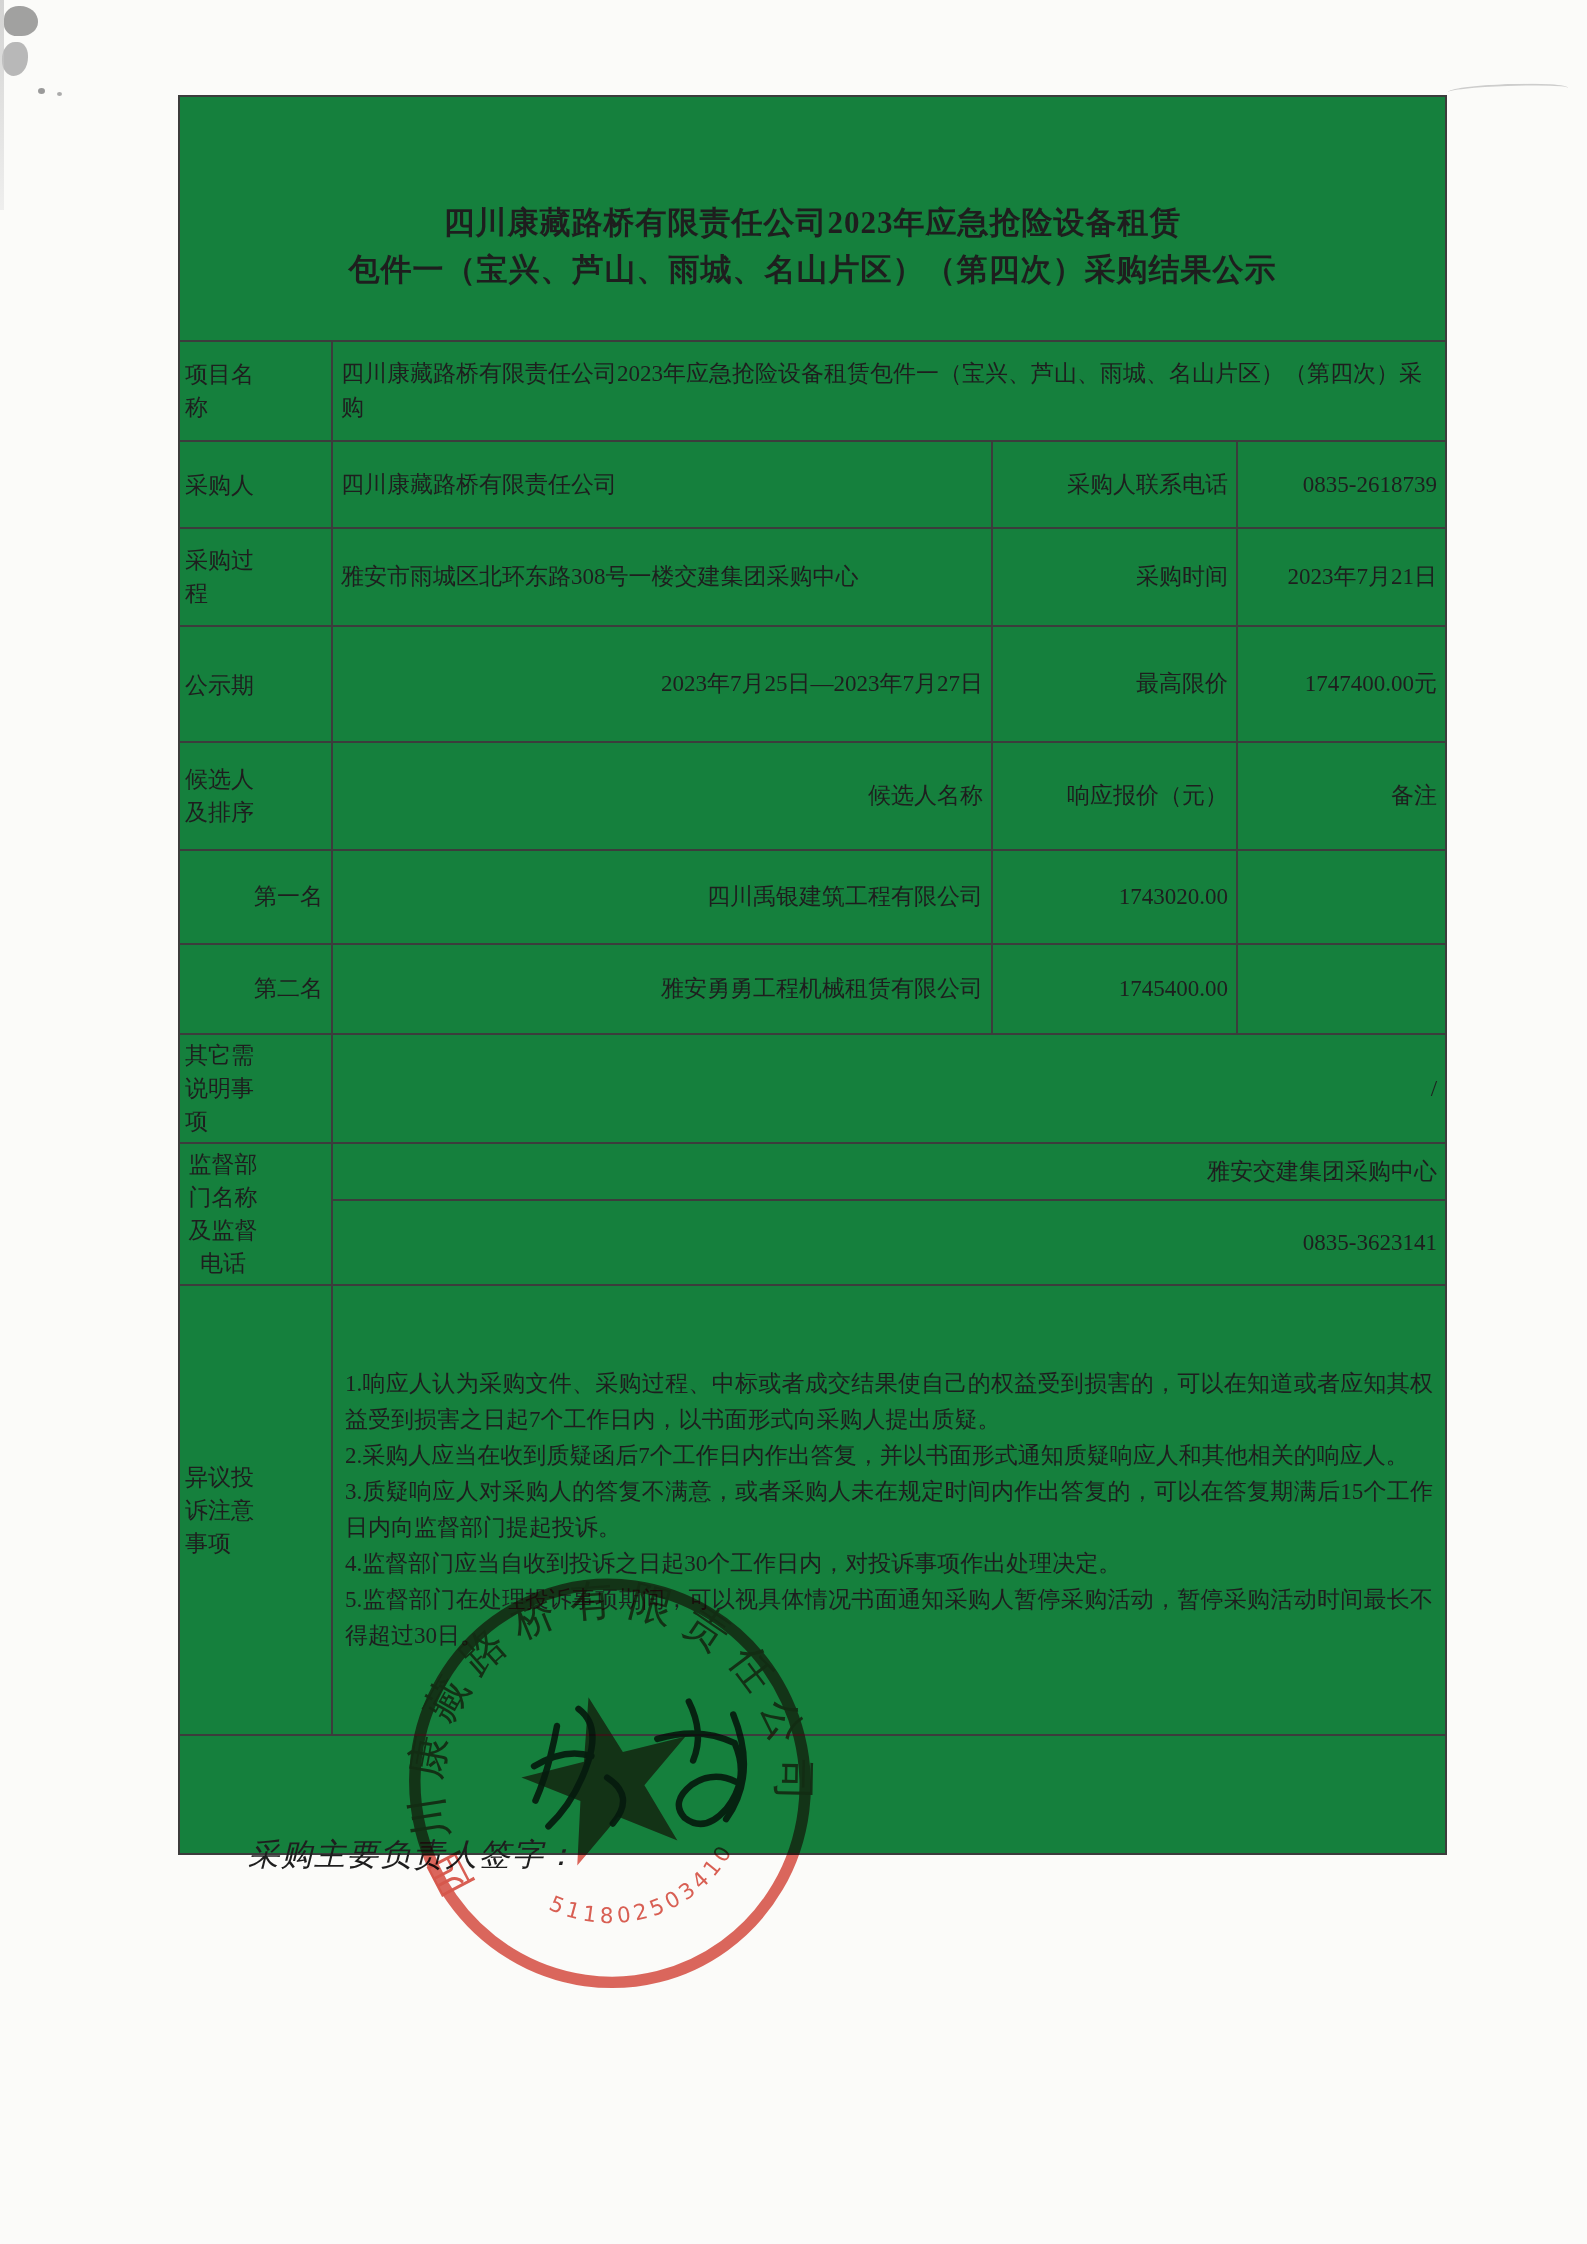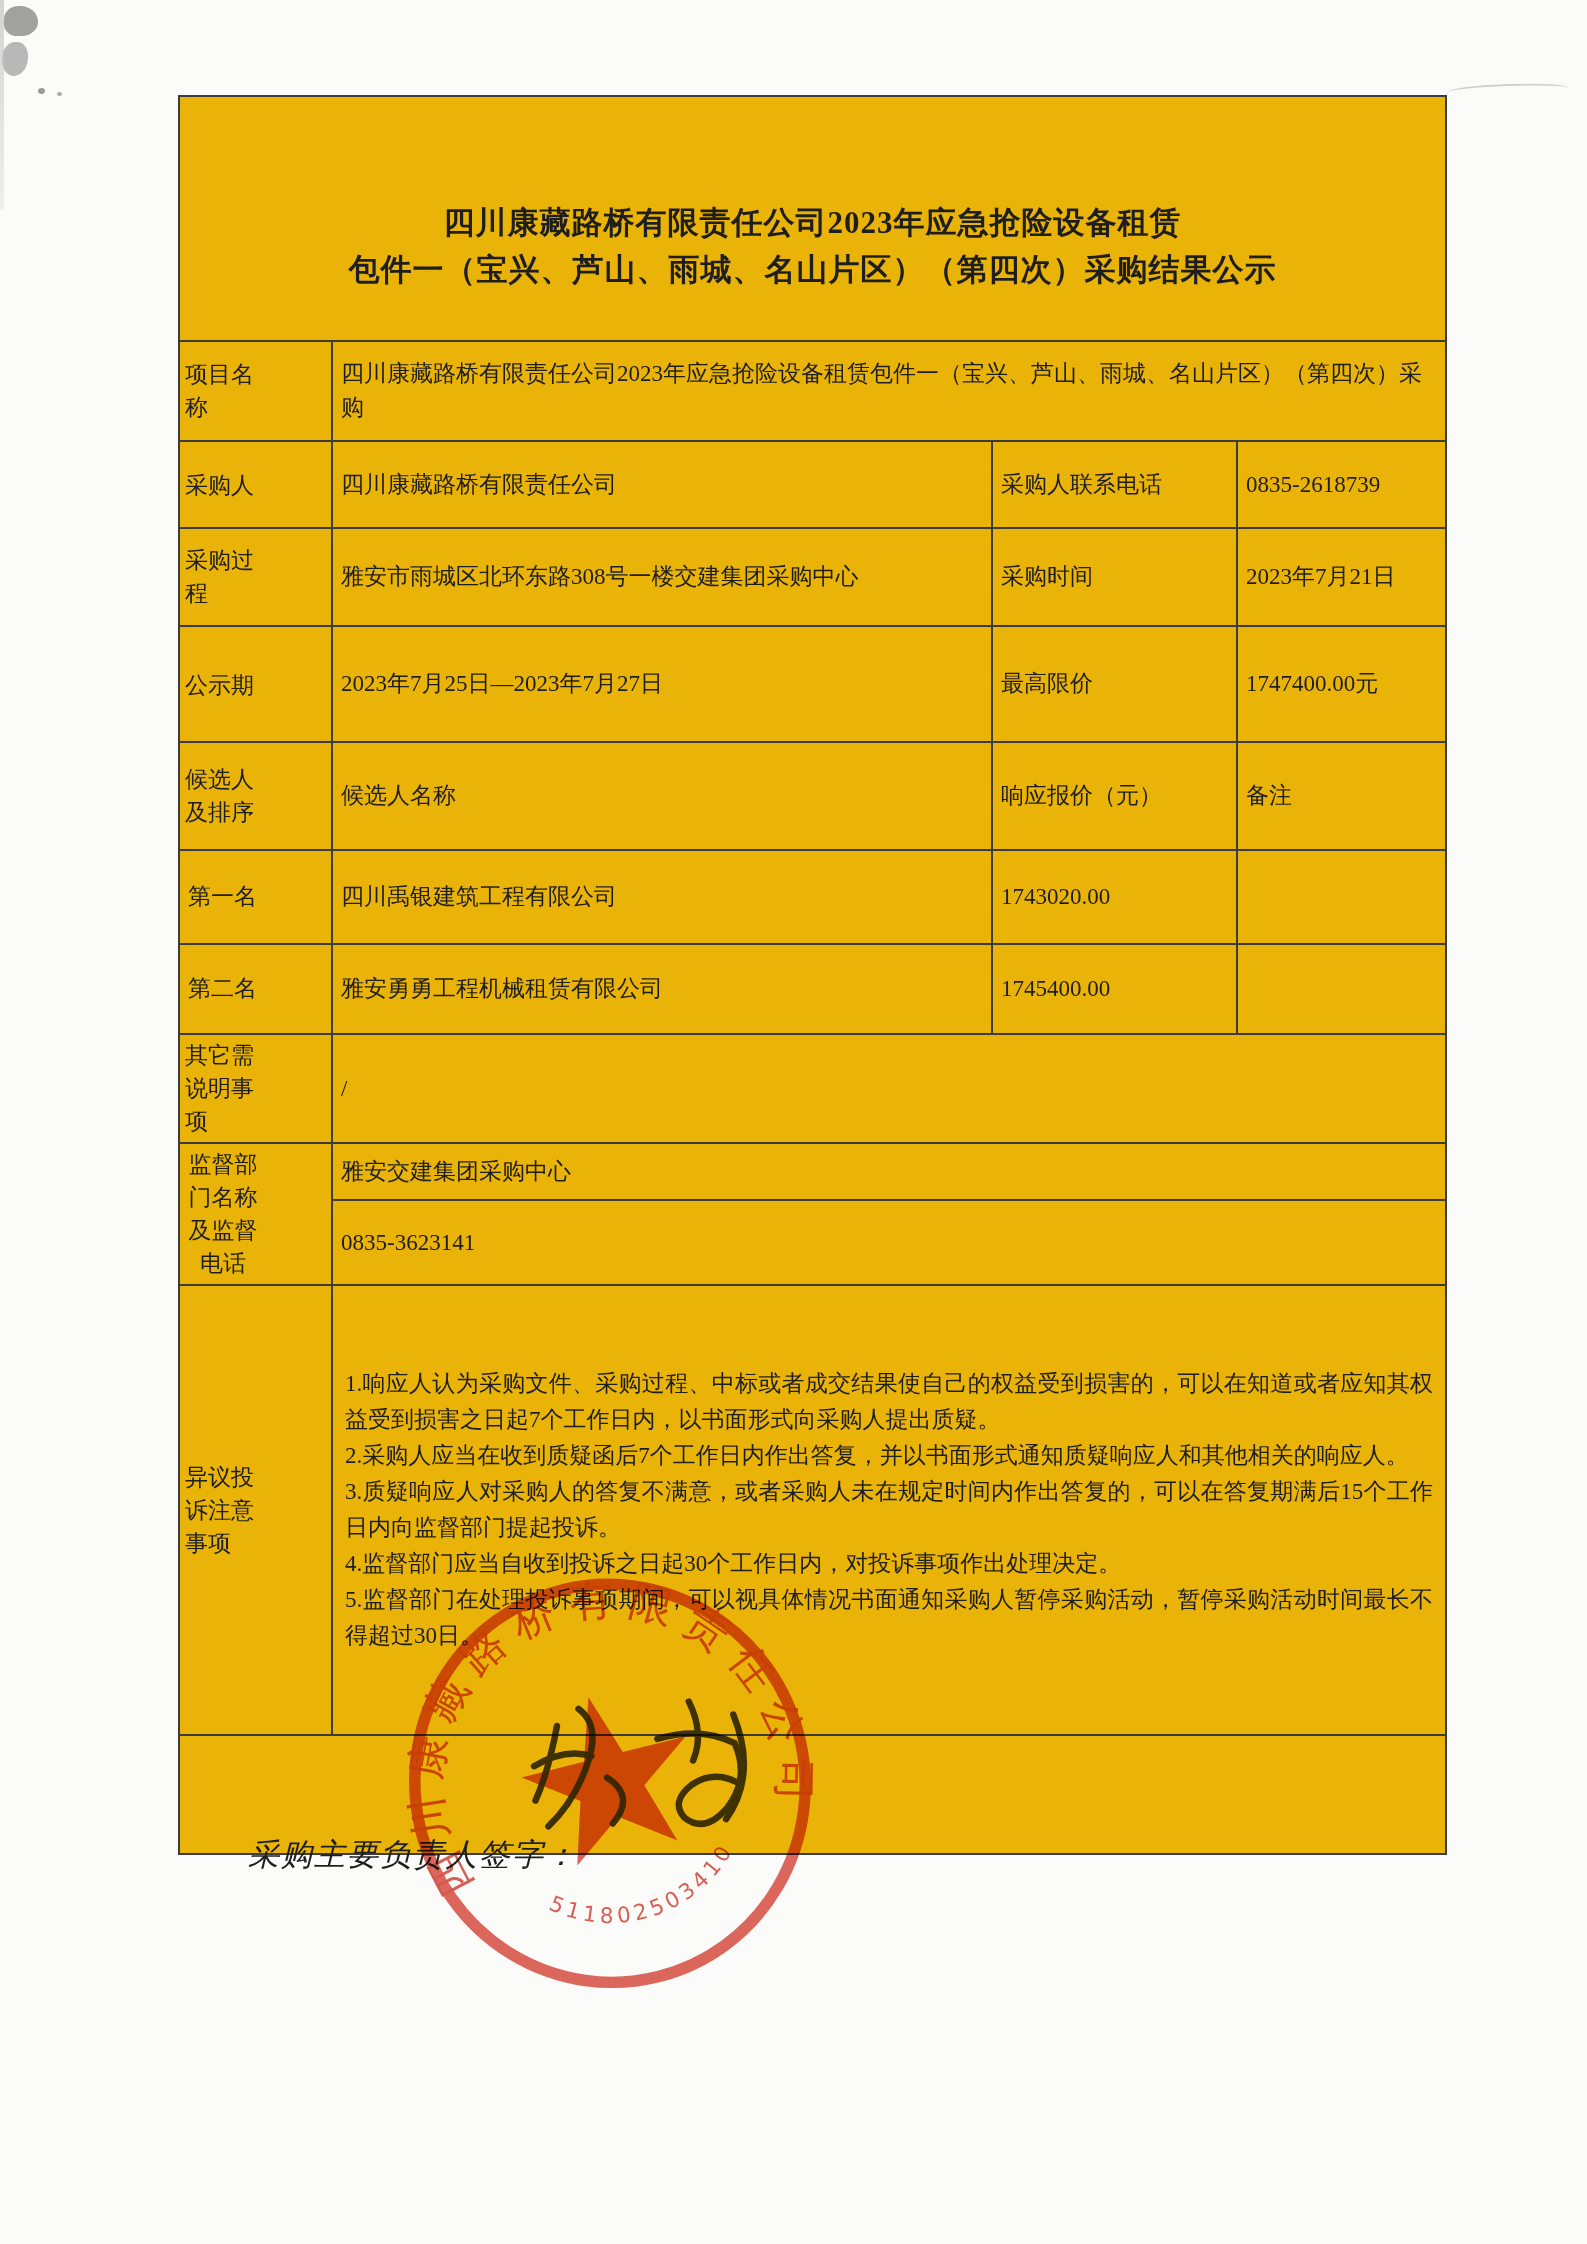--- a/index.html
+++ b/index.html
@@ -15,37 +15,37 @@
   .blob2 { left:2px; top:42px; width:26px; height:34px; background:#a8a8a8; border-radius:50% 40% 55% 45%; opacity:.8; }
   .dot1 { left:38px; top:88px; width:7px; height:6px; background:#9a9a9a; border-radius:50%; }
   .dot2 { left:57px; top:92px; width:5px; height:4px; background:#ababab; border-radius:50%; }
   .squiggle1 { left:1448px; top:84px; width:120px; height:10px; border-top:2px solid #c2c2c2; border-radius:60%; transform:rotate(-2deg); opacity:.8; }
   .squiggle2 { left:1012px; top:95px; width:16px; height:4px; background:#b5b5b5; border-radius:40%; opacity:.8; }
   .edge-strip { left:0; top:0; width:4px; height:210px; background:linear-gradient(#b9b9b9,#e6e6e6); opacity:.6; }
   .tick { left:272px; top:198px; font-size:22px; color:#4a4a4a; transform:rotate(12deg); }
   
   .doc {
     position:absolute; left:178px; top:95px; width:1269px; height:1760px;
-    box-sizing:border-box; border:2px solid #3c3c3c; background:#eab308;
+    box-sizing:border-box; border:2px solid #3c3c3c; background:#15803d;
   }
   .title-area {
     box-sizing:border-box; height:245px; border-bottom:2px solid #3c3c3c;
     padding-top:102px; text-align:center;
   }
   .title-line { font-size:31px; font-weight:bold; line-height:47px; letter-spacing:1px; }
   
   table { width:100%; border-collapse:collapse; border-style:hidden; table-layout:fixed; }
   td {
     border:2px solid #3c3c3c; font-size:23px; line-height:34px;
     padding:4px 8px; vertical-align:middle; word-break:break-all;
   }
   td.lbl { padding:4px 2px 4px 5px; }
   .lbl-inner { display:inline-block; width:70px; line-height:33px; text-align:left; vertical-align:middle; }
   .lbl-inner.ctr { text-align:center; margin-left:3px; }
-  .c { text-align:left; }
+  .c { text-align:right; }
   .val { }
   .objection-cell { padding:16px 12px; vertical-align:middle; }
   .objection-cell .oitem { line-height:36px; text-align:justify; }
   
   .sig-area { position:relative; box-sizing:border-box; height:231px; border-top:2px solid #3c3c3c; }
   .sig-label { position:absolute; left:68px; top:98px; font-size:31px; letter-spacing:2px;font-style:italic; }
   
   .stamp {
     position:absolute; left:395px; top:1553px; width:430px; height:455px;
     mix-blend-mode:multiply; opacity:.92; pointer-events:none;

